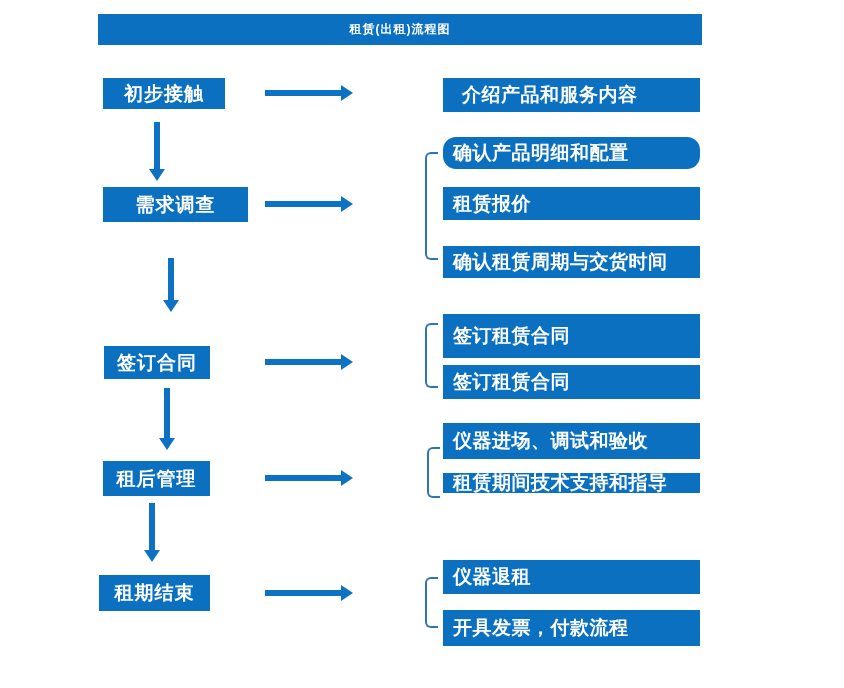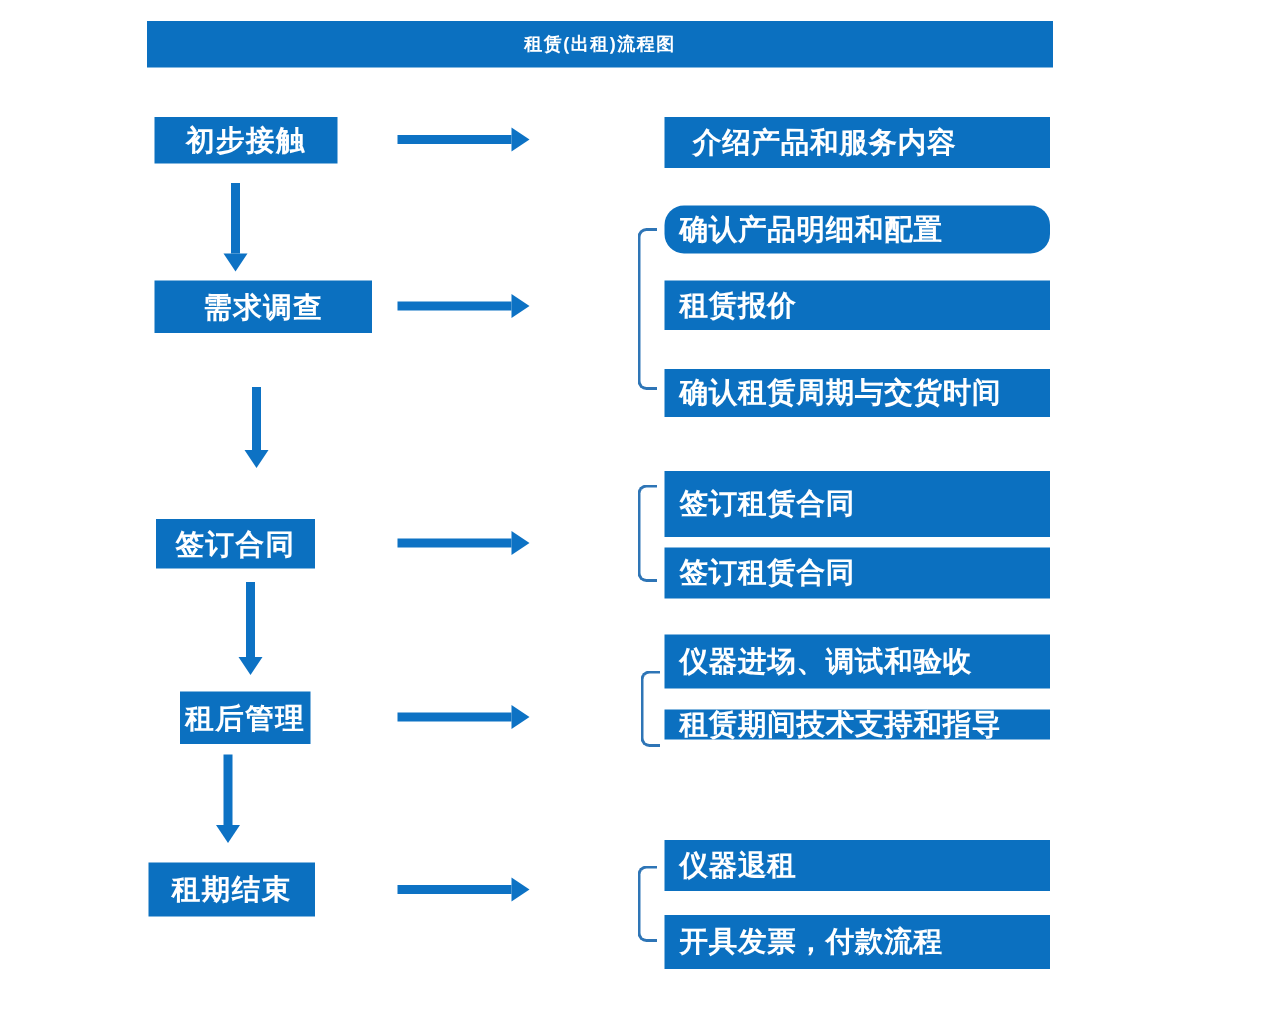--- a/index.html
+++ b/index.html
@@ -127,21 +127,21 @@
   </div>
   <div class="bracket" style="top:323px;height:65px;"></div>
   <div class="rbox" style="top:314px;height:44px;">签订租赁合同</div>
   <div class="rbox" style="top:365px;height:34px;">签订租赁合同</div>
 
   <div class="varrow" style="left:159px;top:388px;height:62px;">
     <div class="shaft" style="height:50px;"></div>
       <div class="head"></div>
   </div>
 
-  <div class="lbox" style="left:103px;top:461px;width:87px;height:35px;margin-left:17px;">租后管理</div>
+  <div class="lbox" style="left:103px;top:461px;width:107px;height:35px;">租后管理</div>
   <div class="harrow" style="left:265px;top:470px;">
     <div class="shaft"></div>
       <div class="head"></div>
   </div>
   <div class="bracket" style="left:427px;top:447px;height:51px;"></div>
   <div class="rbox" style="top:423px;height:36px;">仪器进场、调试和验收</div>
   <div class="rbox" style="top:473px;height:20px;">租赁期间技术支持和指导</div>
 
   <div class="varrow" style="left:144px;top:503px;height:59px;">
     <div class="shaft" style="height:47px;"></div>

